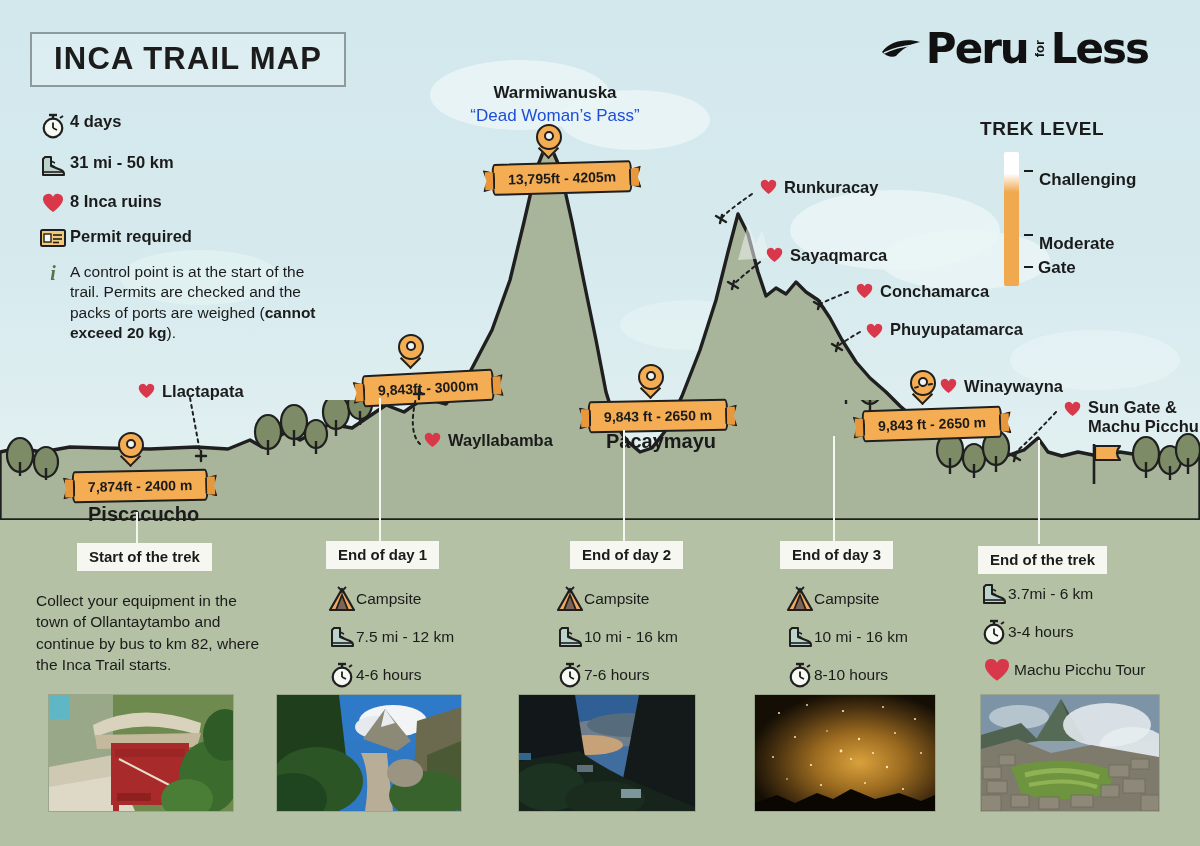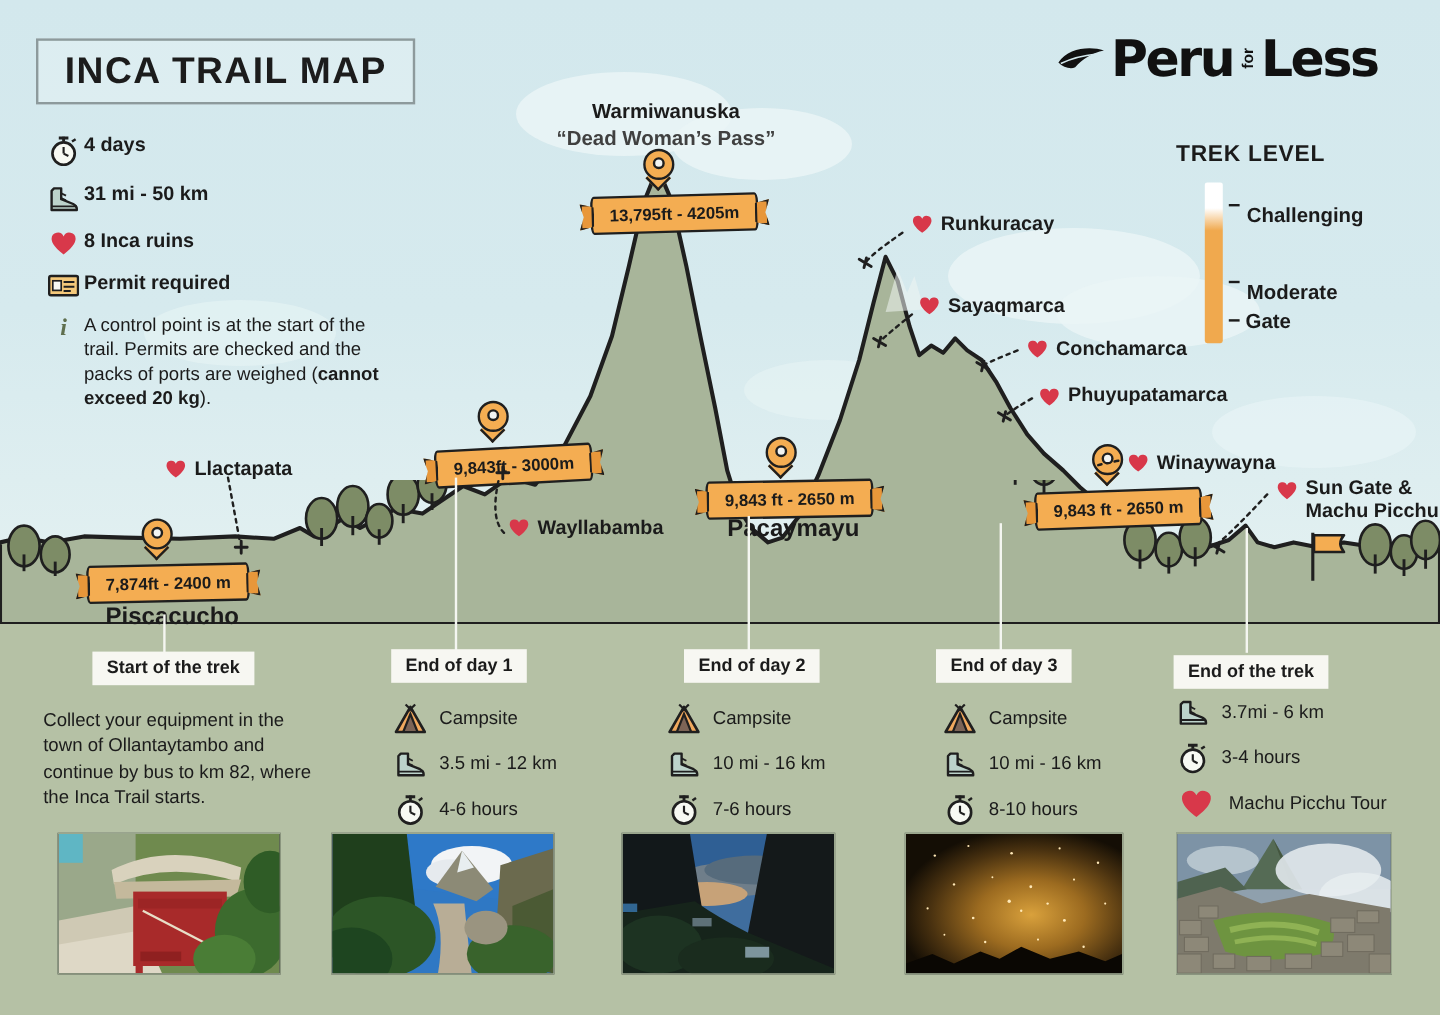--- a/index.html
+++ b/index.html
@@ -66,21 +66,21 @@
   .place{position:absolute;font-size:20px;font-weight:bold;color:#1b1b1b;white-space:nowrap;}
 
   .ruin{position:absolute;display:flex;align-items:center;gap:7px;white-space:nowrap;}
   .ruin .nm{font-size:16.5px;font-weight:bold;color:#1b1b1b;line-height:1.15;}
   .heart{width:17px;height:16px;flex:0 0 17px;}
 
   
   .daytag{position:absolute;background:#f7f7f2;padding:5px 12px 6px 12px;
      font-size:15px;font-weight:bold;color:#1b1b1b;white-space:nowrap;}
   .stem{position:absolute;width:2px;background:#f4f6f1;}
-  .dayrow{display:flex;align-items:center;gap:10px;margin-bottom:13px;}
+  .dayrow{display:flex;align-items:center;gap:0;margin-bottom:13px;}
   .dayrow .rt{font-size:15.5px;color:#1b1b1b;white-space:nowrap;}
   .daycol{position:absolute;}
   #intro-text{position:absolute;left:36px;top:590px;width:228px;font-size:15.5px;
      color:#1b1b1b;line-height:1.38;}
 
   
   .photo{position:absolute;border:1px solid #9aa78d;overflow:hidden;background:#333;}
   .ph-in{position:absolute;left:0;top:0;width:100%;height:100%;}
 </style>
 </head>
@@ -273,21 +273,21 @@
       <span class="lb">Moderate</span>
     </div>
     <div class="lvl" style="top:140px;left:58px;">
       <span class="lb">Gate</span>
     </div>
     <div class="abs" style="left:44px;top:148px;width:9px;height:2px;background:#1b1b1b;"></div>
   </div>
 
   <div class="abs" style="left:440px;top:82px;width:230px;text-align:center;">
     <div style="font-size:17px;font-weight:bold;color:#1b1b1b;line-height:1.35;">Warmiwanuska</div>
-    <div style="font-size:17px;font-weight:bold;color:#404040;line-height:1.35;">“Dead Woman’s Pass”</div>
+    <div style="font-size:17px;font-weight:normal;color:#1d4ed8;line-height:1.35;">“Dead Woman’s Pass”</div>
   </div>
 
   <div class="pin" style="left:118px;top:432px;">
     <div class="tip"></div>
       <div class="body"></div>
       <div class="hole"></div>
     </div>
   <div class="banner" style="left:72px;top:470px;transform:rotate(-1.2deg);">7,874ft - 2400 m</div>
   <div class="place" style="left:88px;top:503px;">Piscacucho</div>
 
@@ -413,21 +413,21 @@
       </svg>
       <span class="rt">Campsite</span>
     </div>
     <div class="dayrow">
       <svg width="28" height="24" viewBox="0 0 26 24">
         <path d="M5,3 L11,3 L11,12 L21,16 Q24,17.5 24,20 L24,21 L3,21 L3,5 Z" fill="#bcd3cb" stroke="#1f1f1f" stroke-width="2" stroke-linejoin="round"></path>
         <line x1="11" y1="7" x2="15" y2="9" stroke="#1f1f1f" stroke-width="1.5"></line>
         <line x1="11" y1="11" x2="15" y2="13" stroke="#1f1f1f" stroke-width="1.5"></line>
         <line x1="3" y1="18" x2="24" y2="18" stroke="#1f1f1f" stroke-width="1.6"></line>
       </svg>
-      <span class="rt">3.5 mi - 12 km</span>
+      <span class="rt">7.5 mi - 12 km</span>
     </div>
     <div class="dayrow">
       <svg width="28" height="26" viewBox="0 0 24 26">
         <line x1="12" y1="1" x2="12" y2="5" stroke="#1f1f1f" stroke-width="2.4"></line>
         <line x1="8" y1="2" x2="16" y2="2" stroke="#1f1f1f" stroke-width="2.4"></line>
         <line x1="19" y1="5" x2="22" y2="3" stroke="#1f1f1f" stroke-width="2"></line>
         <circle cx="12" cy="15" r="9.3" fill="#f7f9f3" stroke="#1f1f1f" stroke-width="2.2"></circle>
         <line x1="12" y1="15" x2="12" y2="9.5" stroke="#1f1f1f" stroke-width="1.8"></line>
         <line x1="12" y1="15" x2="16" y2="17" stroke="#1f1f1f" stroke-width="1.8"></line>
       </svg>

